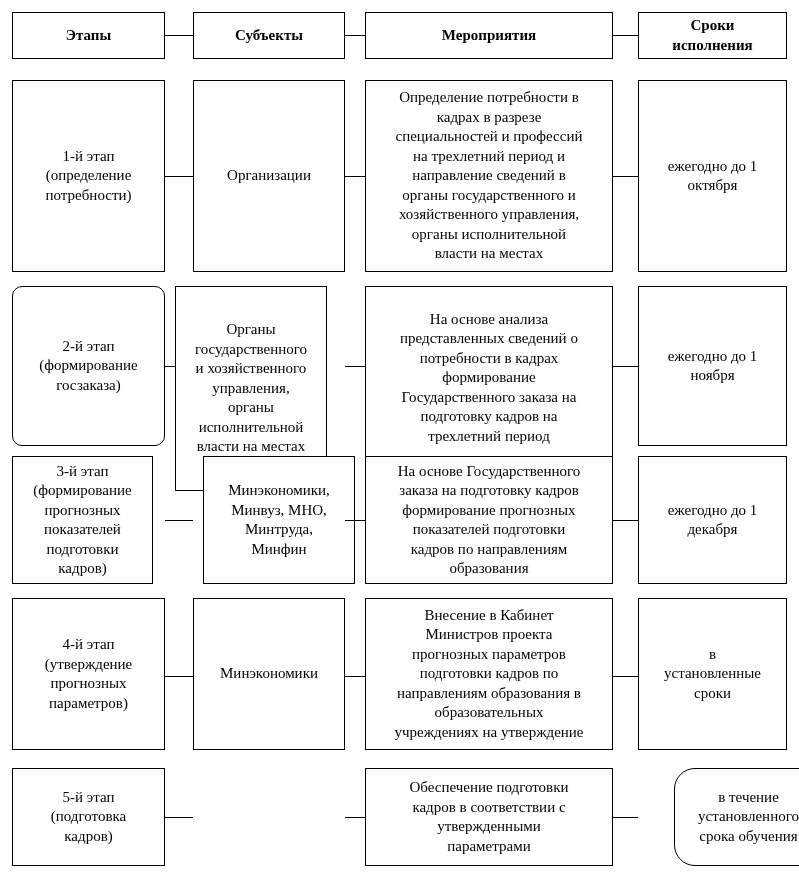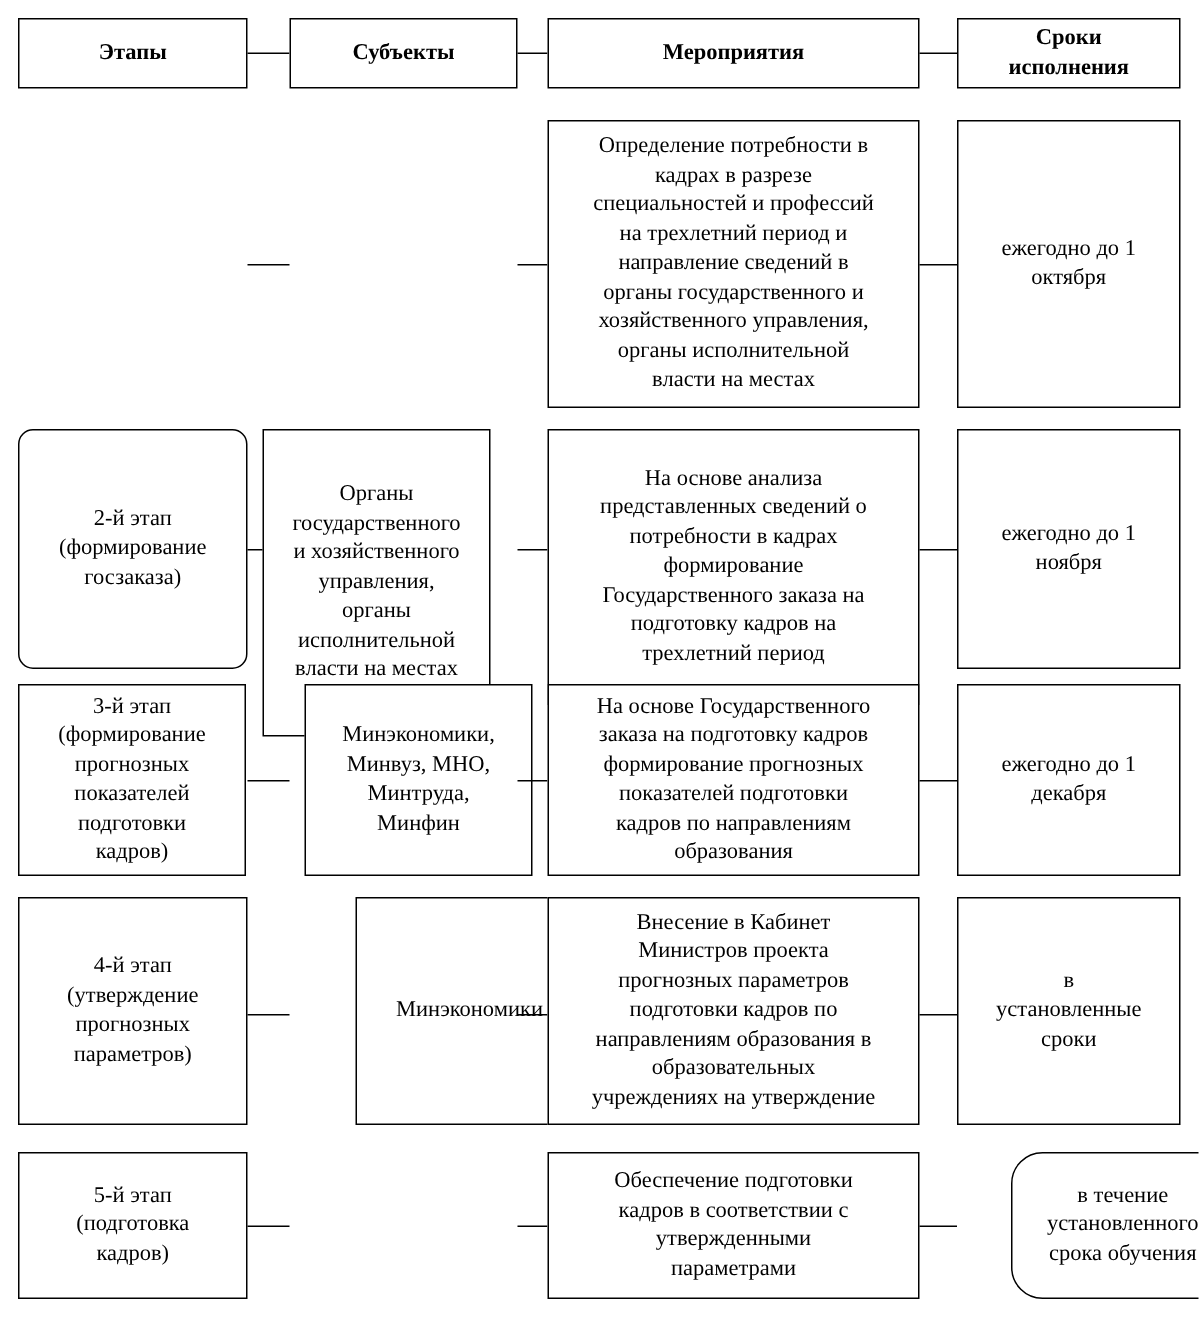--- a/index.html
+++ b/index.html
@@ -64,22 +64,30 @@
   <div class="cell header" style="left:365px; top:12px; width:248px; height:47px;">
     <span class="txt">Мероприятия</span>
   </div>
   <div class="connector" style="left:613px; top:35px; width:25px;"></div>
 
   <div class="cell header" style="left:638px; top:12px; width:149px; height:47px;">
     <span class="txt">Сроки
 исполнения</span>
   </div>
 
+  <div class="cell" style="left:12px; top:80px; width:153px; height:192px;">
+    <span class="txt">1-й этап
+(определение
+потребности)</span>
+  </div>
   <div class="connector" style="left:165px; top:176px; width:28px;"></div>
 
+  <div class="cell" style="left:193px; top:80px; width:152px; height:192px;">
+    <span class="txt">Организации</span>
+  </div>
   <div class="connector" style="left:345px; top:176px; width:20px;"></div>
 
   <div class="cell" style="left:365px; top:80px; width:248px; height:192px;">
     <span class="txt">Определение потребности в
 кадрах в разрезе
 специальностей и профессий
 на трехлетний период и
 направление сведений в
 органы государственного и
 хозяйственного управления,
@@ -120,21 +128,21 @@
 подготовку кадров на
 трехлетний период</span>
   </div>
   <div class="connector" style="left:613px; top:366px; width:25px;"></div>
 
   <div class="cell" style="left:638px; top:286px; width:149px; height:160px;">
     <span class="txt">ежегодно до 1
 ноября</span>
   </div>
 
-  <div class="cell" style="left:12px; top:456px; width:152px; height:128px;">
+  <div class="cell" style="left:12px; top:456px; width:141px; height:128px;">
     <span class="txt">3-й этап
 (формирование
 прогнозных
 показателей
 подготовки
 кадров)</span>
   </div>
   <div class="connector" style="left:165px; top:520px; width:28px;"></div>
 
   <div class="cell" style="left:203px; top:456px; width:152px; height:128px;">
@@ -161,21 +169,21 @@
   </div>
 
   <div class="cell" style="left:12px; top:598px; width:153px; height:152px;">
     <span class="txt">4-й этап
 (утверждение
 прогнозных
 параметров)</span>
   </div>
   <div class="connector" style="left:165px; top:676px; width:28px;"></div>
 
-  <div class="cell" style="left:193px; top:598px; width:152px; height:152px;margin-left:44px;">
+  <div class="cell" style="left:193px; top:598px; width:152px; height:152px;">
     <span class="txt">Минэкономики</span>
   </div>
   <div class="connector" style="left:345px; top:676px; width:20px;"></div>
 
   <div class="cell" style="left:365px; top:598px; width:248px; height:152px;">
     <span class="txt">Внесение в Кабинет
 Министров проекта
 прогнозных параметров
 подготовки кадров по
 направлениям образования в

